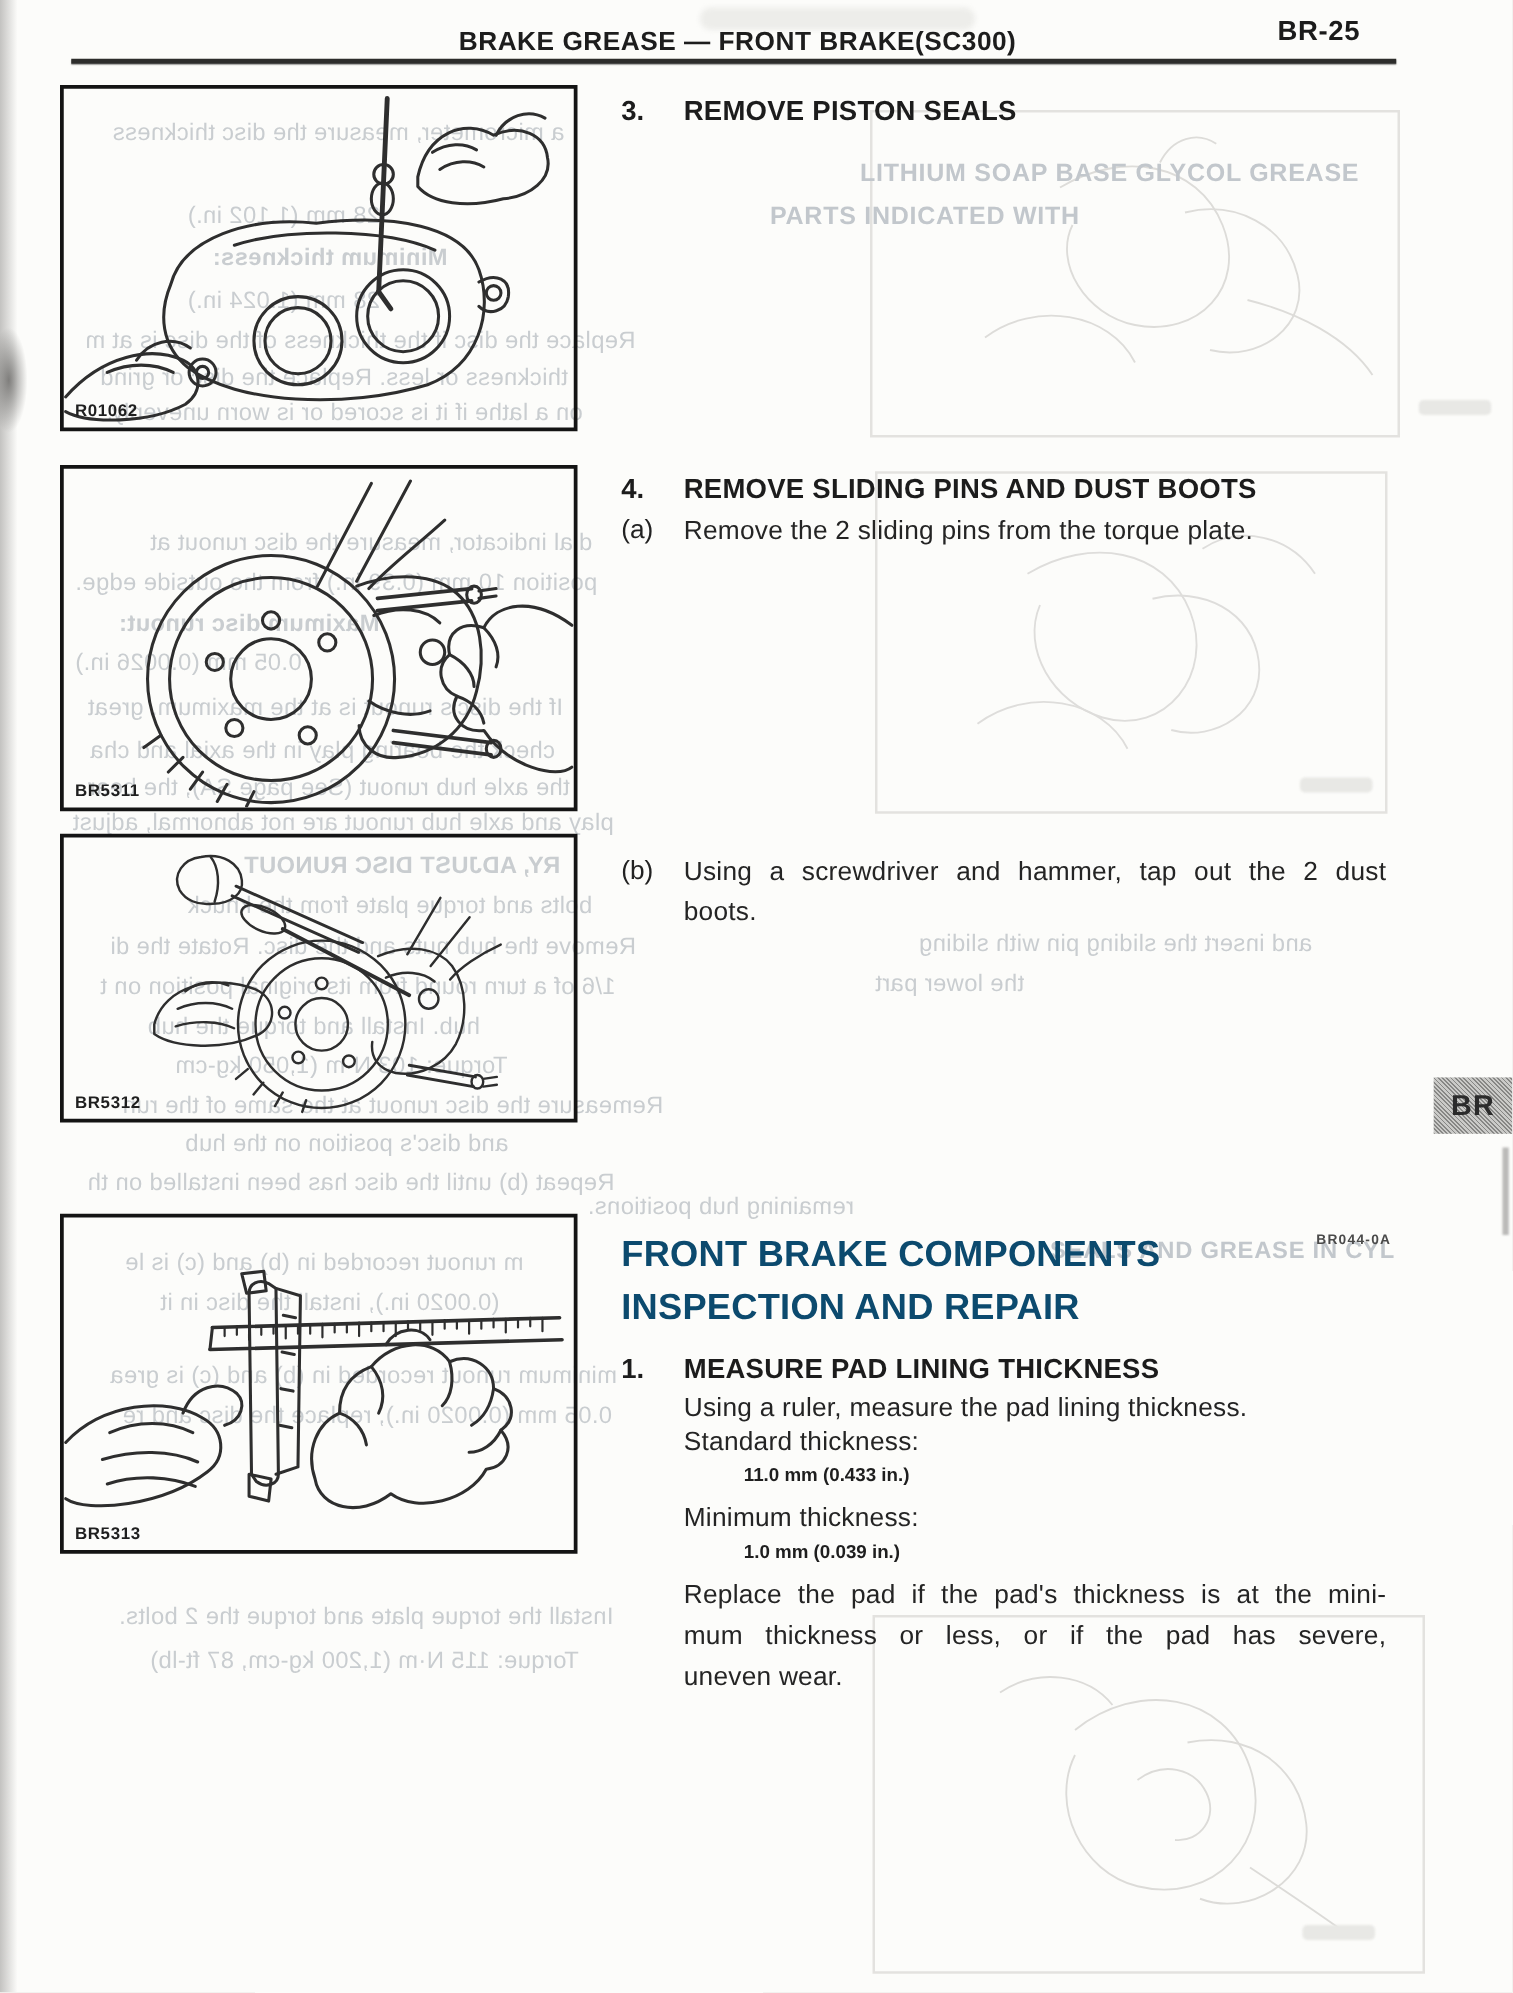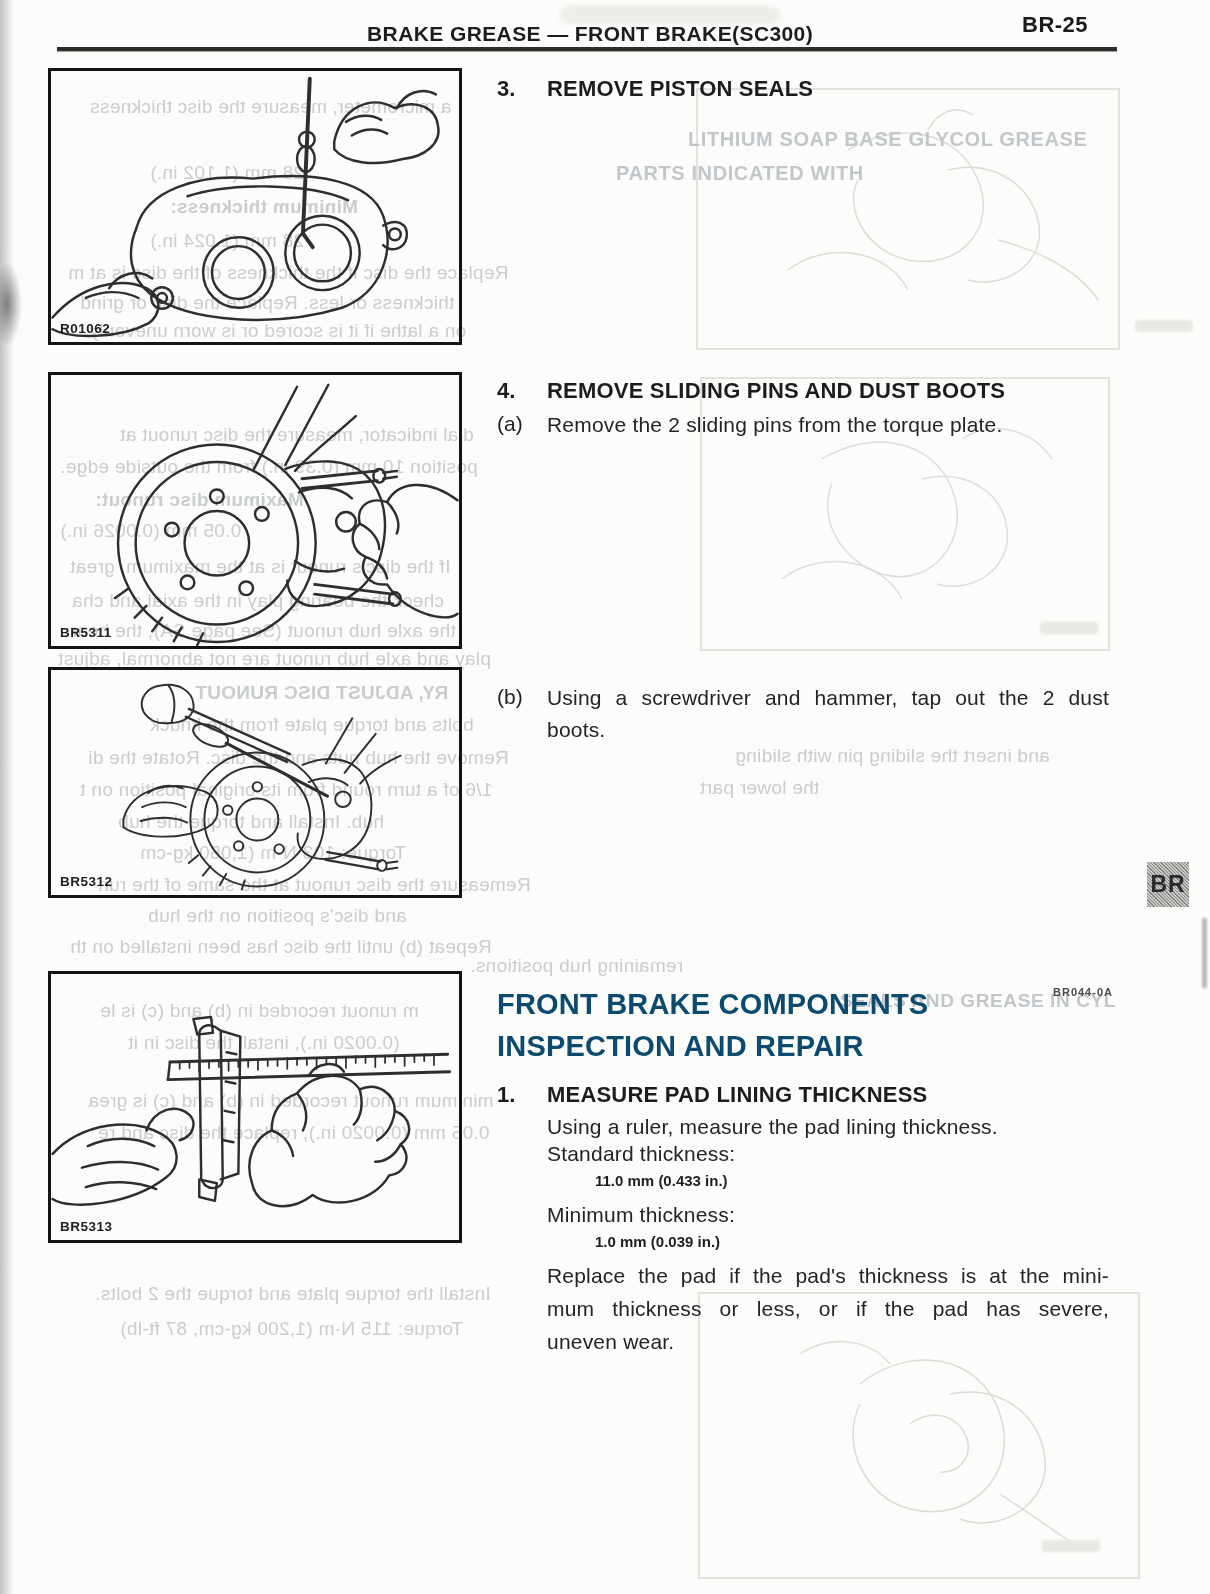--- a/index.html
+++ b/index.html
@@ -31,21 +31,21 @@
   .sublabel{position:absolute;left:497px;font-size:21px;color:#222;}
   .body{position:absolute;left:547px;width:562px;font-size:21px;color:#242424;letter-spacing:.2px;}
   .body .ln{height:32px;line-height:26px;}
   .just{text-align:justify;text-align-last:justify;}
   .bold{font-weight:normal;}
   .indent{position:absolute;left:595px;font-size:15px;font-weight:bold;color:#1e1e1e;}
   .bigtitle{position:absolute;left:497px;font-size:29px;font-weight:bold;color:#0c4a6e;letter-spacing:.2px;white-space:nowrap;}
   .figcode{position:absolute;left:1053px;top:986px;font-size:11px;font-weight:bold;color:#4a4a4a;letter-spacing:1px;}
 
   
-  .br-tab{position:absolute;left:1147px;top:862px;width:42px;height:45px;background-color:#bdbdbb;
+  .br-tab{position:absolute;left:1147px;top:862px;width:63px;height:45px;background-color:#bdbdbb;
       background-image:repeating-linear-gradient(45deg,rgba(90,90,88,.55) 0 1px,rgba(215,215,212,.5) 1px 2.4px);
       display:flex;align-items:center;justify-content:center;}
   .br-tab span{font-size:23px;font-weight:bold;color:#2b2b2b;letter-spacing:1px;}
 
   
   .ghost-box{position:absolute;border:2px solid #e3e2df;}
   .ghost-box svg{width:100%;height:100%;}
   .g{position:absolute;font-size:19px;color:#c5c9cc;white-space:nowrap;letter-spacing:.3px;}
   .g.b{font-weight:bold;}
   .g.m{transform:scaleX(-1);color:#c9cdd0;}

